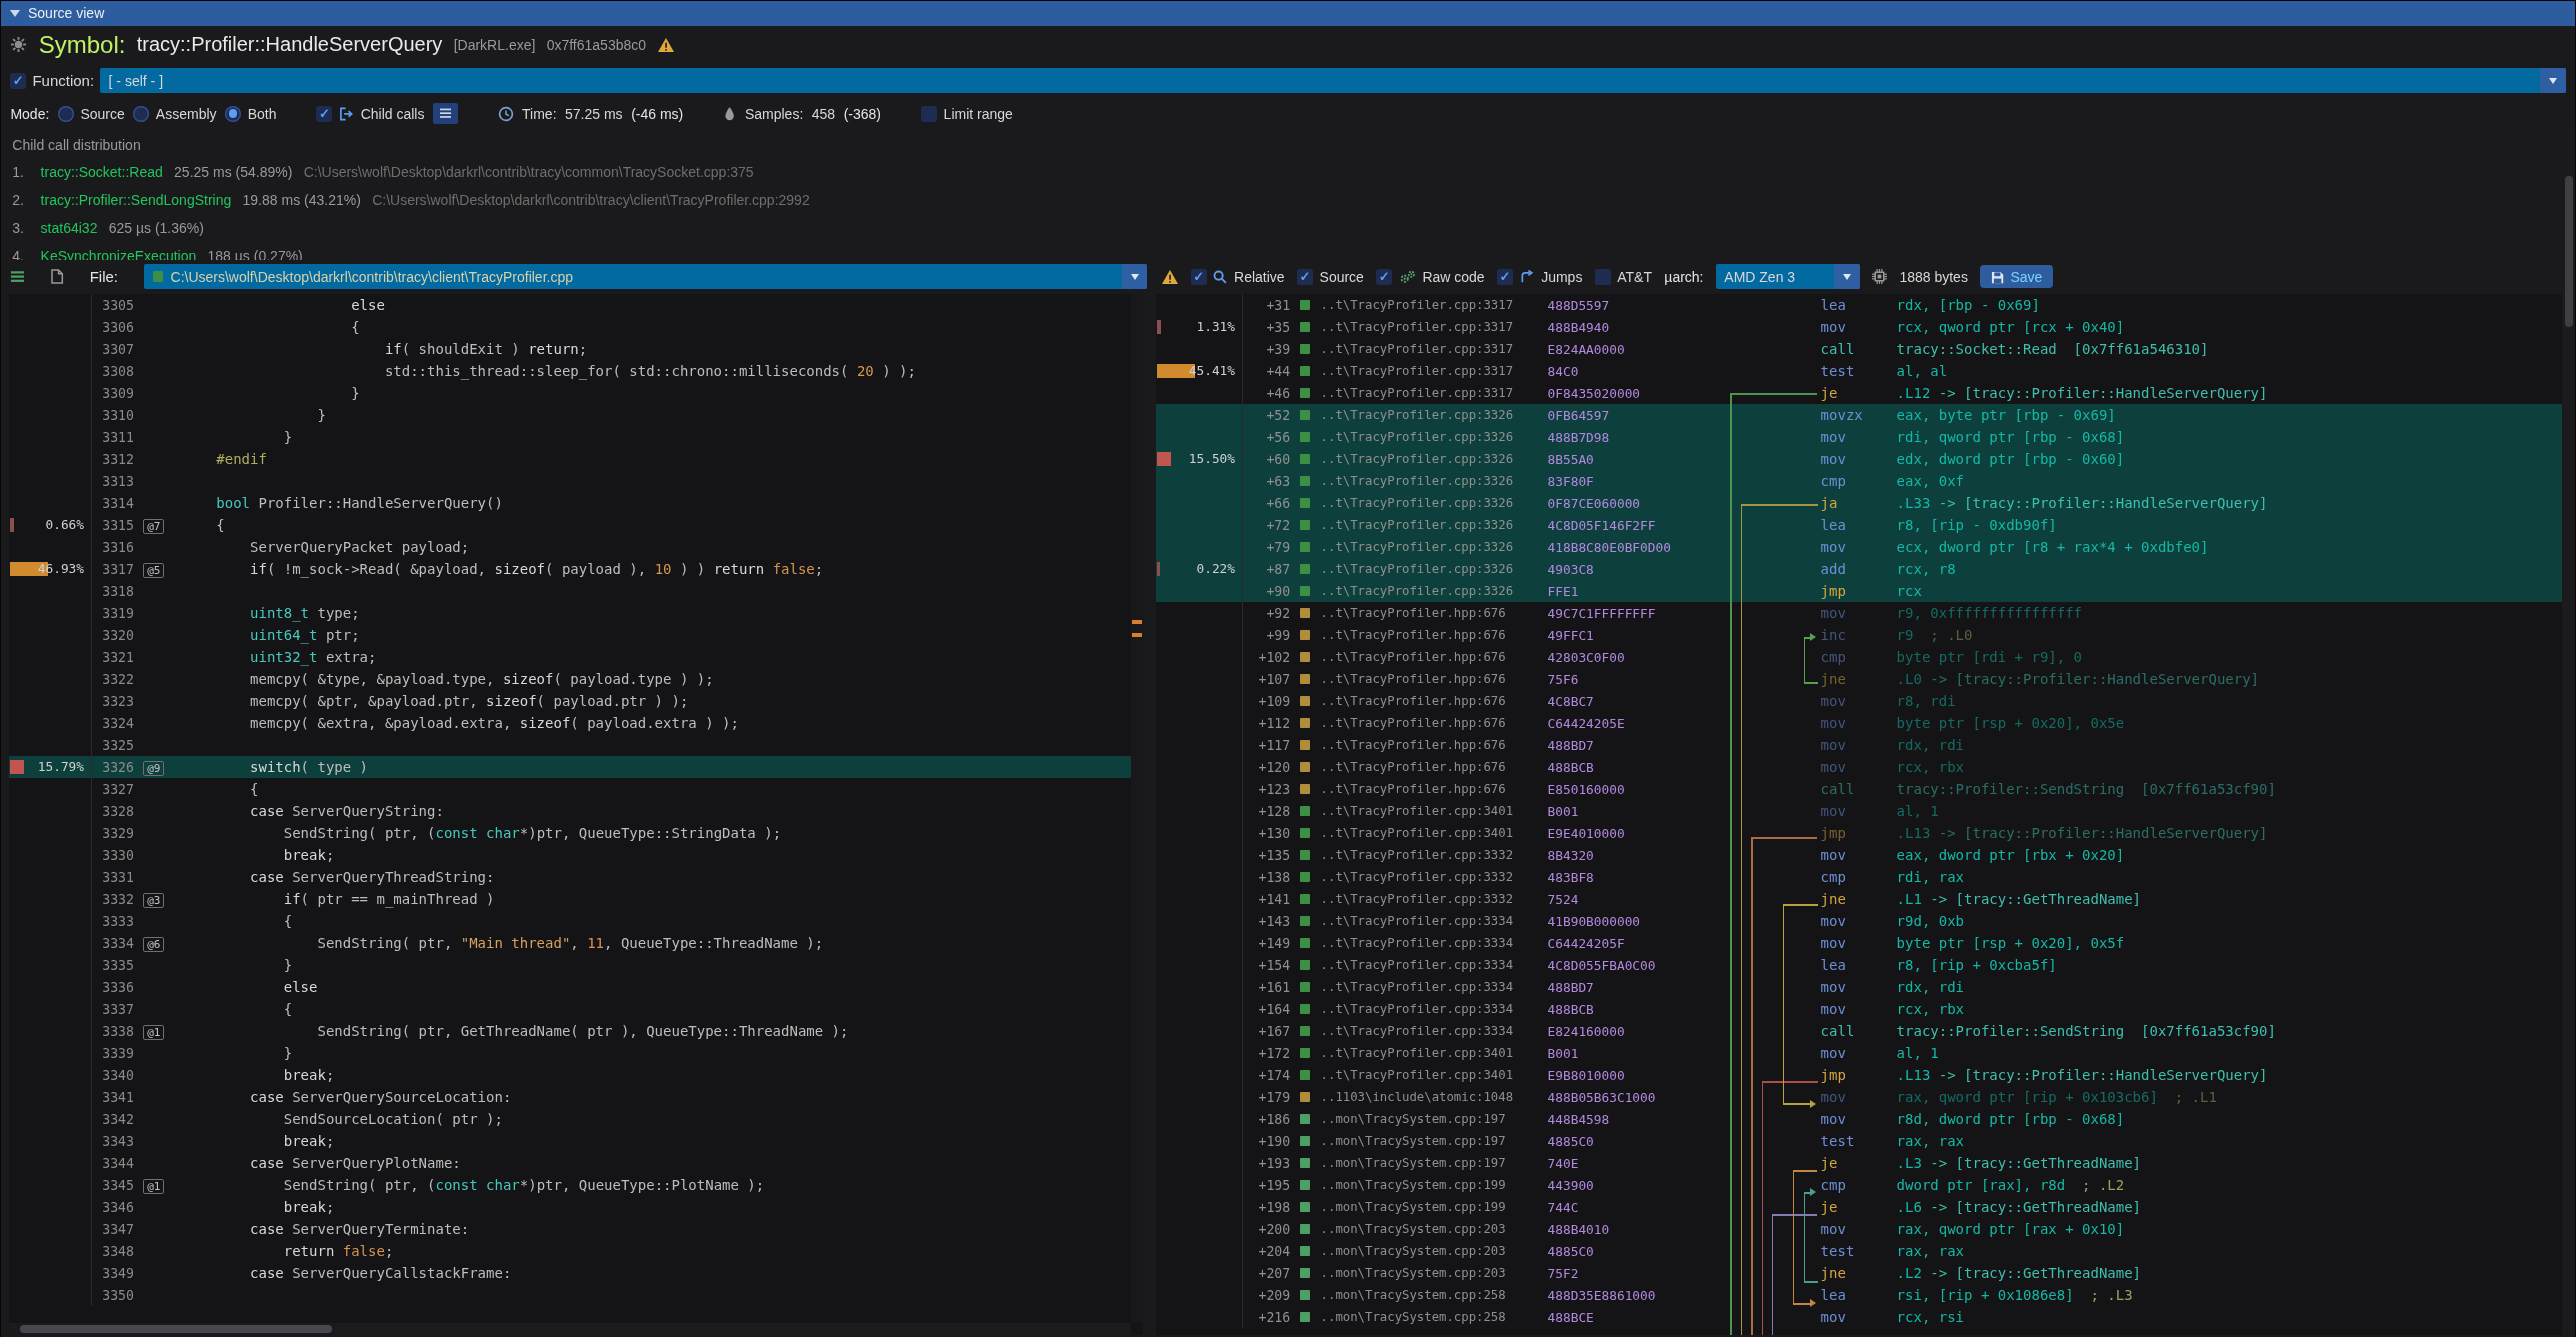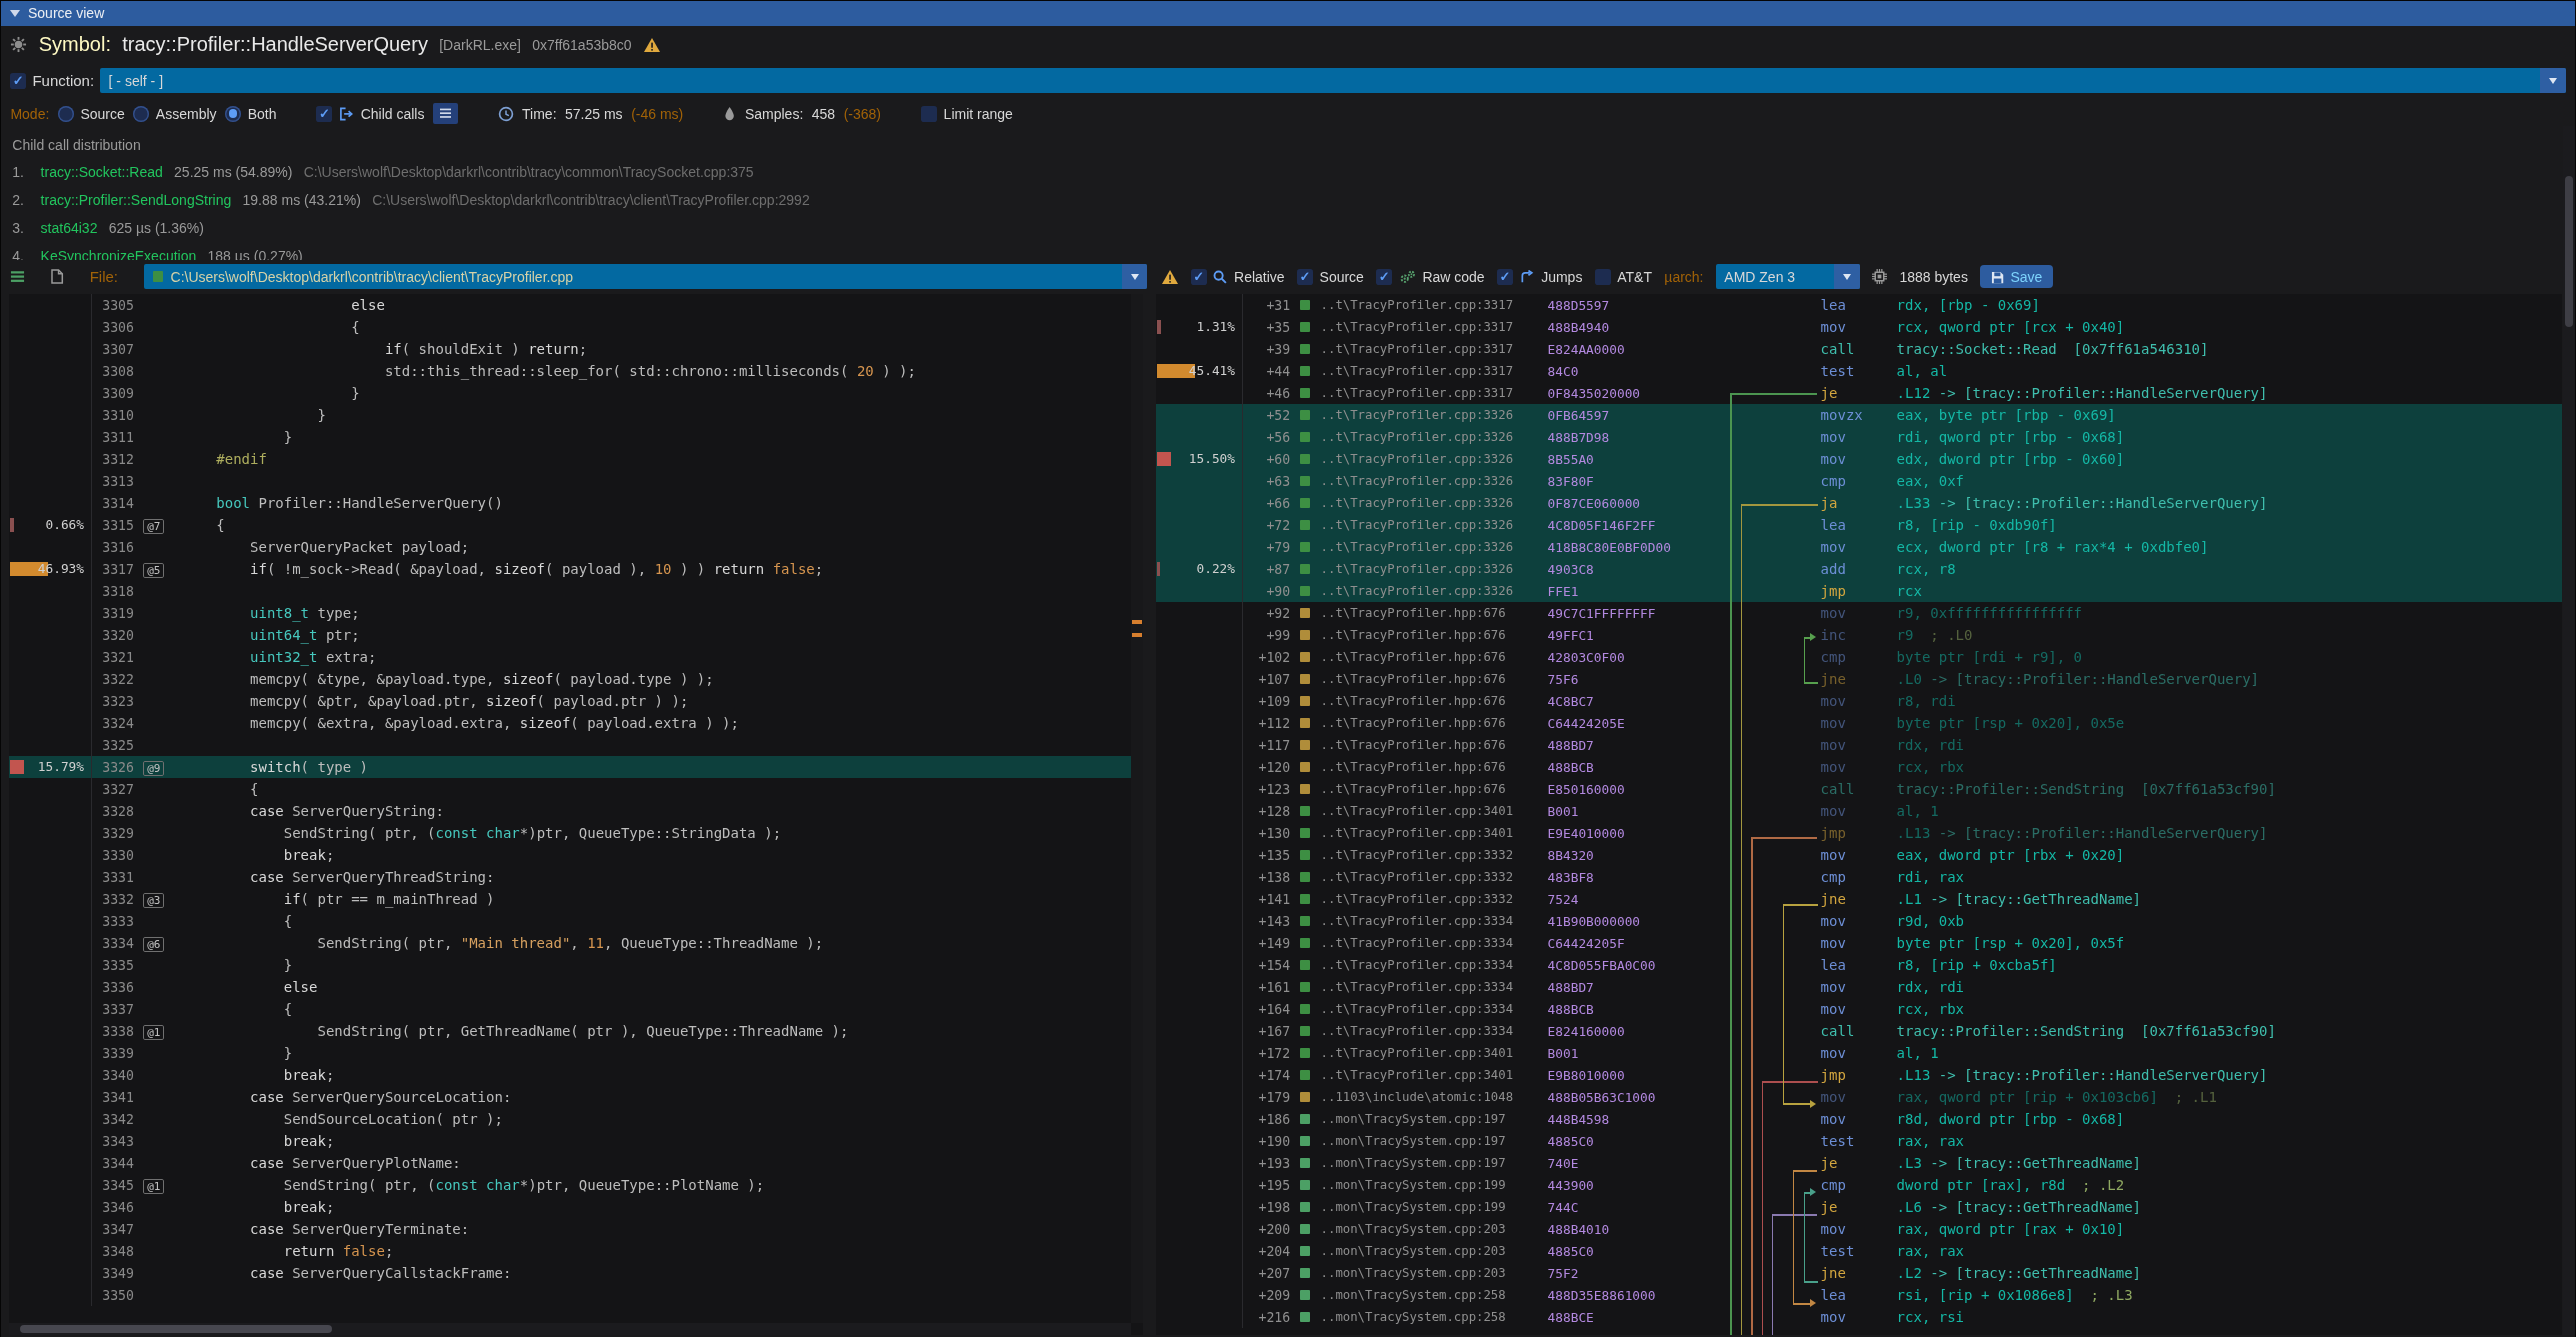--- a/index.html
+++ b/index.html
@@ -5,38 +5,38 @@
   *{box-sizing:border-box;margin:0;padding:0}
   body{margin:0;background:#0b0b0c;font-family:"Liberation Sans",sans-serif}
   .window{position:relative;width:2576px;height:1338px;background:#1a1a1c;color:#d8d8d8;overflow:hidden;border:0.9px solid #050505}
 
   
   .titlebar{height:24.6px;background:#2d5c9f;display:flex;align-items:center;gap:8.5px;padding:0 8.5px;font-size:14px;color:#eceff4}
   .tb-tri{width:0;height:0;border-left:5.7px solid transparent;border-right:5.7px solid transparent;border-top:7.6px solid #cfd8ea}
 
   
   .symbol-row{height:38px;display:flex;align-items:center;gap:11.3px;padding:0 9.4px}
-  .sym-label{color:#fef9c3;font-size:20px}
+  .sym-label{color:#bef264;font-size:24px}
   .sym-name{color:#e9e9e9;font-size:20px}
   .sym-mod,.sym-addr{color:#9a9a9a;font-size:14px}
   .icon{display:inline-flex;align-items:center;justify-content:center}
 
   
   .function-row{height:34px;display:flex;align-items:center;gap:6px;padding:0 9.4px}
   .combo{height:25.5px;background:#0369a1;border-radius:1.9px;display:flex;align-items:center;gap:7.6px;position:relative;padding:0 32px 0 8.5px;font-size:14px;color:#d8d8d8}
   .combo.grow{flex:1}
   .combo .arrow{position:absolute;right:0;top:0;width:25.5px;height:25.5px;background:#2e5fa3;border-radius:0 1.9px 1.9px 0;display:flex;align-items:center;justify-content:center}
   .arrow-tri{width:0;height:0;border-left:4.7px solid transparent;border-right:4.7px solid transparent;border-top:6.6px solid #dfe7f3}
 
   
   .mode-row{height:32px;display:flex;align-items:center;gap:8.5px;padding:0 9.4px;font-size:14px}
   .group{display:inline-flex;align-items:center;gap:6.6px}
   .gap-lg{width:23px}
   .lbl{color:#d8d8d8}
-  .dim-lbl{color:#a16207}
+  .dim-lbl{color:#e5e5e5}
   .radio{width:16px;height:16px;border-radius:50%;background:#1d2c50;box-shadow:inset 0 0 0 1.4px #33508c;position:relative;display:inline-block}
   .radio.sel::after{content:"";position:absolute;left:3.8px;top:3.8px;width:8.5px;height:8.5px;border-radius:50%;background:#5d9cf5}
   .cb{width:16px;height:16px;border-radius:2.8px;background:#1d2c50;display:inline-flex;align-items:center;justify-content:center;color:#5d9cf5;font-size:13.2px;font-weight:bold}
   .cb.checked::after{content:"\2713"}
   .icon-btn{width:24.6px;height:21px;background:#24407a;border-radius:1.9px;display:inline-flex;align-items:center;justify-content:center}
 
   
   .ccd{height:130px;padding:1.9px 0 0 11.3px;overflow:hidden;font-size:14px}
   .ccd-header{height:26.4px;display:flex;align-items:center;color:#9a9a9a}
   .ccd-row{height:28px;display:flex;align-items:center;gap:11.3px}

